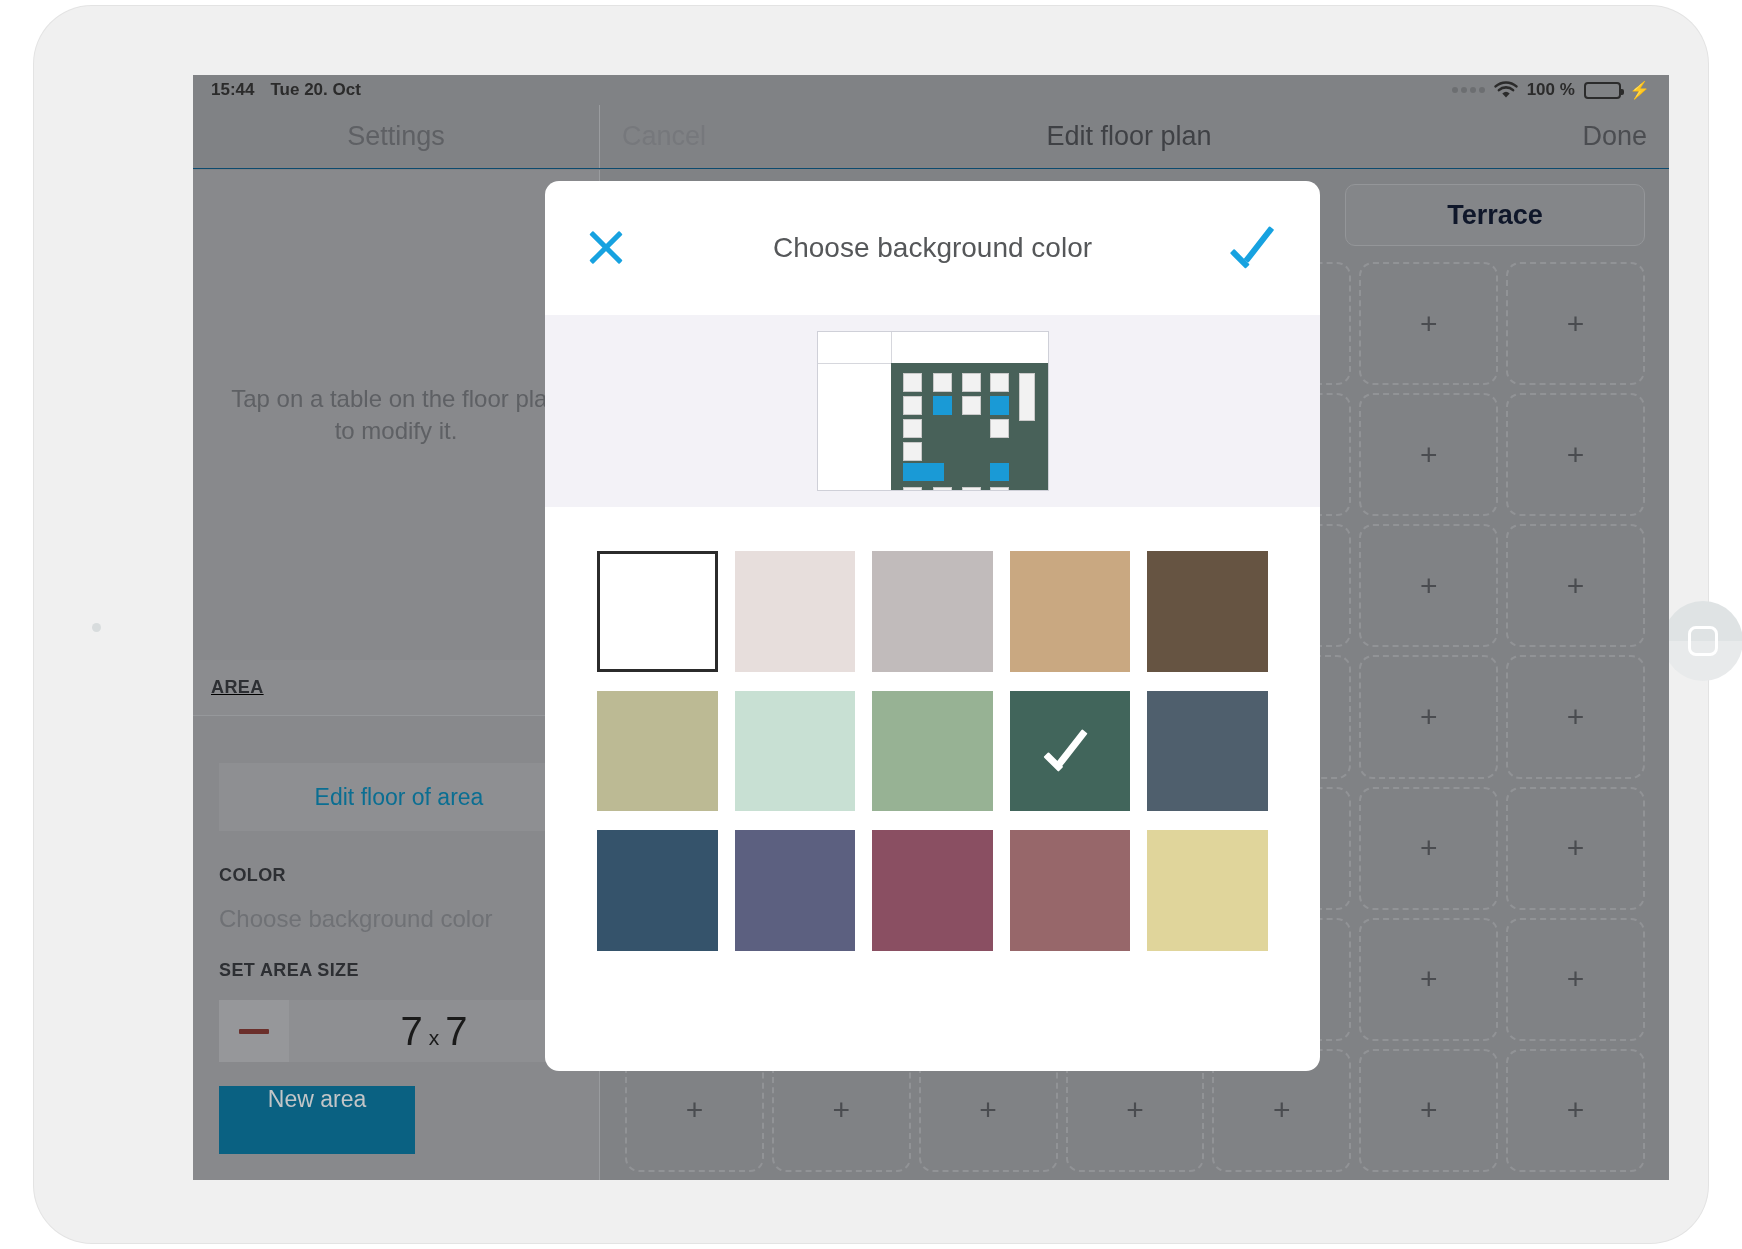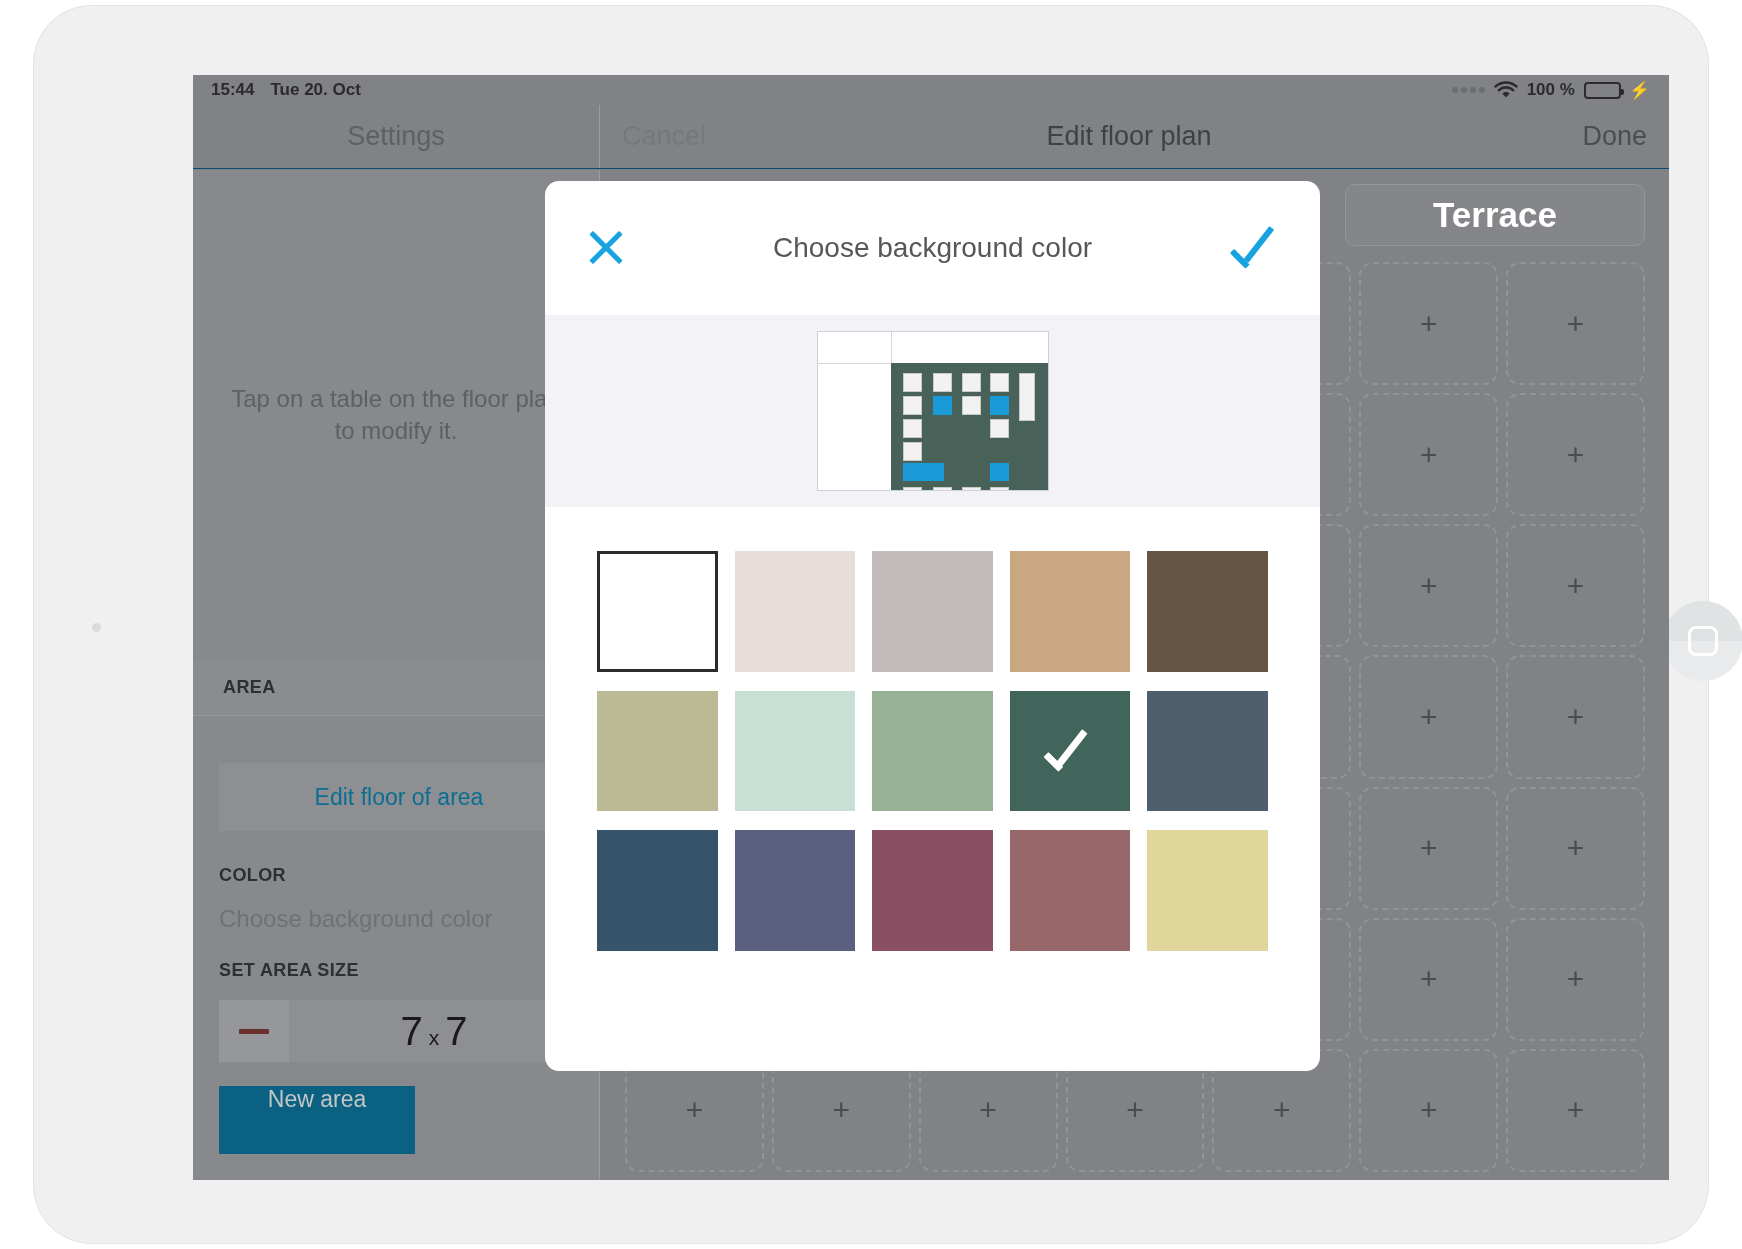--- a/index.html
+++ b/index.html
@@ -122,23 +122,24 @@
     padding: 0 26px;
   }
   #hint-text {
     font-size: 24px; line-height: 1.35;
     color: #5e6064; text-align: center;
   }
   #area-header {
     position: absolute;
     left: 0; top: 490px; width: 100%; height: 56px;
     display: flex; align-items: center;
-    padding-left: 30px;
+    padding-left: 18px;
     background: #8b8c8f;
     border-bottom: 1px solid #96989b;
+    text-decoration: underline;
   }
   #area-header span { font-size: 18px; font-weight: bold; color: #2d2f33; letter-spacing: .4px; }
   #edit-name-row {
     position: absolute;
     left: 26px; top: 593px;
     width: 360px; height: 68px;
     background: #8e8f92;
     display: flex; align-items: center; justify-content: center;
   }
   #edit-name-row span { font-size: 23px; color: #0a6e92; }
@@ -201,21 +202,21 @@
     width: 1020px; height: 62px;
     display: flex; justify-content: flex-end;
   }
   #tab-terrace {
     width: 300px; height: 100%;
     border: 1px solid #949699;
     border-radius: 10px;
     display: flex; align-items: center; justify-content: center;
     background: #848689;
   }
-  #tab-terrace span { font-size: 35px; font-weight: bold; color: #ffffff; }
+  #tab-terrace span { font-size: 27px; font-weight: bold; color: #0f172a; }
   #grid-area {
     position: absolute; left: 24px; top: 92px;
     width: 1020px; height: 910px;
     display: grid;
     grid-template-columns: repeat(7, 1fr);
     grid-template-rows: repeat(7, 1fr);
     gap: 8px;
   }
   .grid-cell {
     border: 2px dashed #919396;

